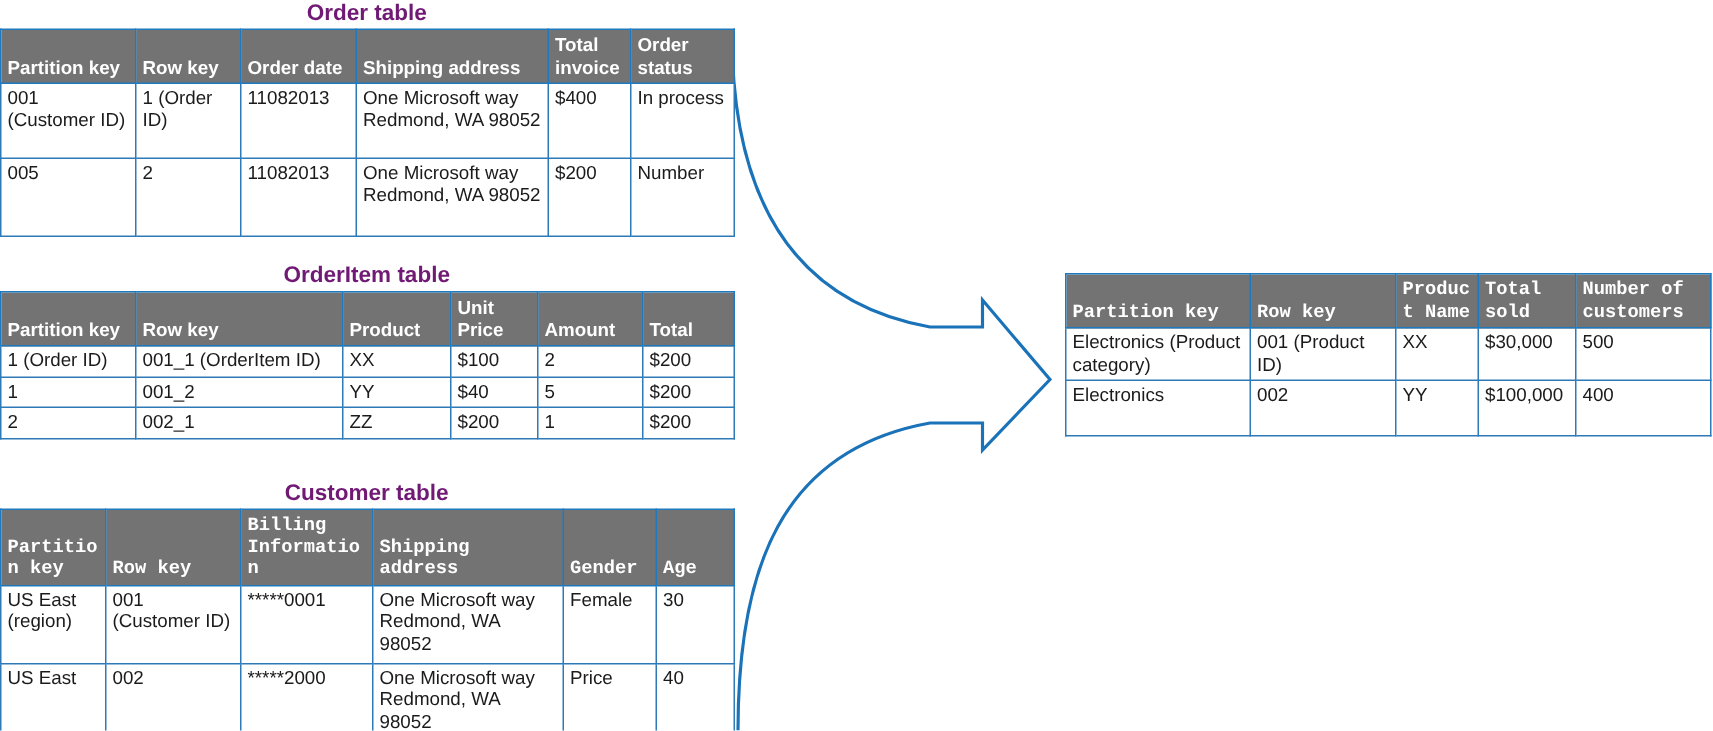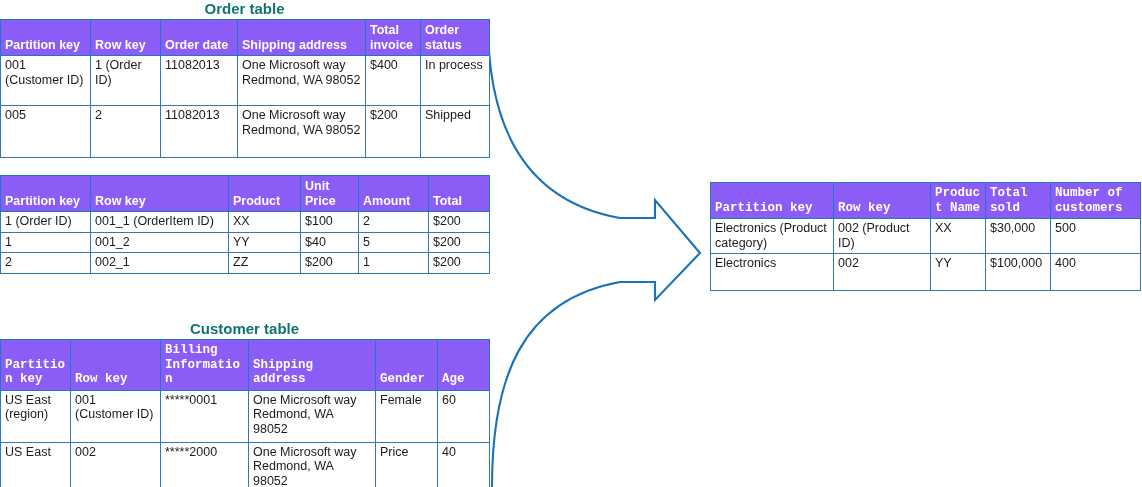--- a/index.html
+++ b/index.html
@@ -28,21 +28,21 @@
     pointer-events: none;
   }
 
   
   .tbl-block {
     position: absolute;
   }
   .tbl-title {
     font-size: 15px;
     font-weight: bold;
-    color: #0f766e;
+    color: #701a75;
     text-align: center;
     line-height: 18px;
     margin-bottom: 1px;
     white-space: nowrap;
   }
   table.grid {
     border-collapse: collapse;
     table-layout: fixed;
     border: 1px solid #2e7ab8;
     background: #ffffff;
@@ -51,21 +51,21 @@
     border: 1px solid #2e7ab8;
     vertical-align: top;
     padding: 2px 4px 3px 4px;
     font-size: 12.5px;
     line-height: 14.5px;
     color: #1b1b1b;
     text-align: left;
     word-wrap: break-word;
   }
   table.grid thead th {
-    background: #8b5cf6;
+    background: #737373;
     color: #ffffff;
     font-weight: bold;
     border-color: #1e7ac0;
     vertical-align: bottom;
     padding-top: 3px;
     padding-bottom: 3px;
   }
   table.grid thead.nodiv th {
     border-left-color: #1e7ac0;
     border-right-color: #1e7ac0;
@@ -118,27 +118,28 @@
           <td>One Microsoft way Redmond, WA 98052</td>
           <td>$400</td>
           <td>In process</td>
         </tr>
         <tr style="height:52px">
           <td>005</td>
           <td>2</td>
           <td>11082013</td>
           <td>One Microsoft way Redmond, WA 98052</td>
           <td>$200</td>
-          <td>Shipped</td>
+          <td>Number</td>
         </tr>
       </tbody>
     </table>
   </div>
 
   <div class="tbl-block" style="left:0px; top:175px; width:489px;">
+    <div class="tbl-title">OrderItem table</div>
     <table class="grid" style="width:489px;">
       <colgroup>
         <col style="width:90px">
           <col style="width:138px">
           <col style="width:72px">
         <col style="width:58px">
           <col style="width:70px">
           <col style="width:61px">
       </colgroup>
       <thead>
@@ -201,21 +202,21 @@
           <th>Age</th>
         </tr>
       </thead>
       <tbody>
         <tr style="height:52px">
           <td>US East (region)</td>
           <td>001 (Customer ID)</td>
           <td>*****0001</td>
           <td>One Microsoft way Redmond, WA 98052</td>
           <td>Female</td>
-          <td>60</td>
+          <td>30</td>
         </tr>
         <tr style="height:56px">
           <td>US East</td>
           <td>002</td>
           <td>*****2000</td>
           <td>One Microsoft way Redmond, WA 98052</td>
           <td>Price</td>
           <td>40</td>
         </tr>
       </tbody>
@@ -236,21 +237,21 @@
           <th>Partition key</th>
           <th>Row key</th>
           <th>Product Name</th>
           <th>Total sold</th>
           <th>Number of customers</th>
         </tr>
       </thead>
       <tbody>
         <tr style="height:29px">
           <td>Electronics (Product category)</td>
-          <td>002 (Product ID)</td>
+          <td>001 (Product ID)</td>
           <td>XX</td>
           <td>$30,000</td>
           <td>500</td>
         </tr>
         <tr style="height:37px">
           <td>Electronics</td>
           <td>002</td>
           <td>YY</td>
           <td>$100,000</td>
           <td>400</td>

